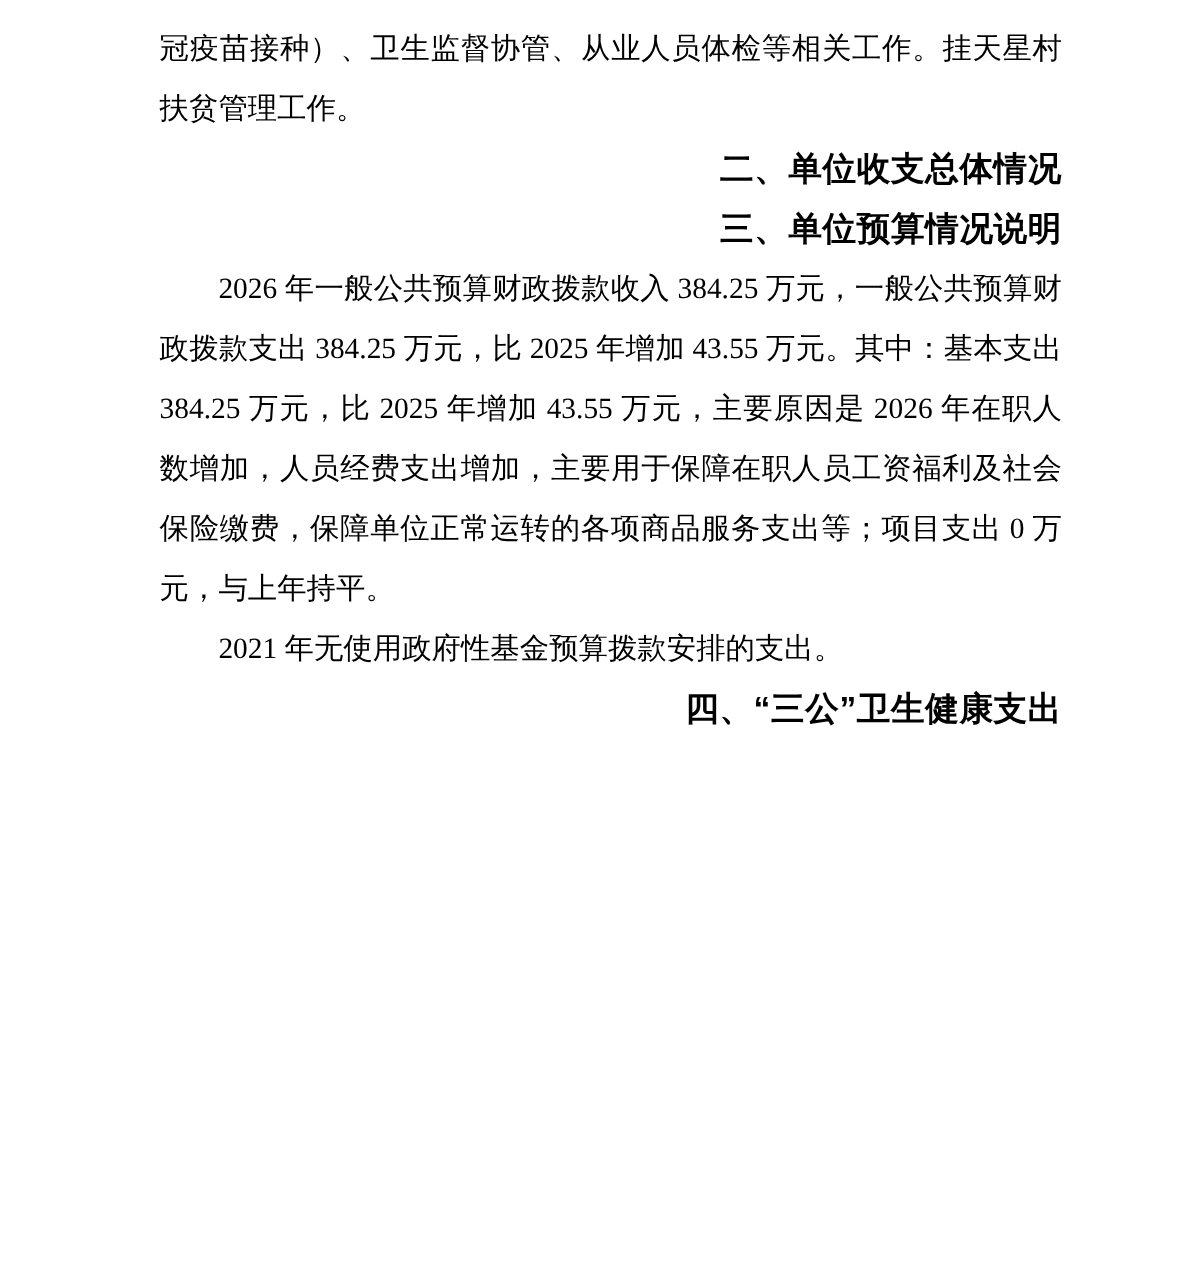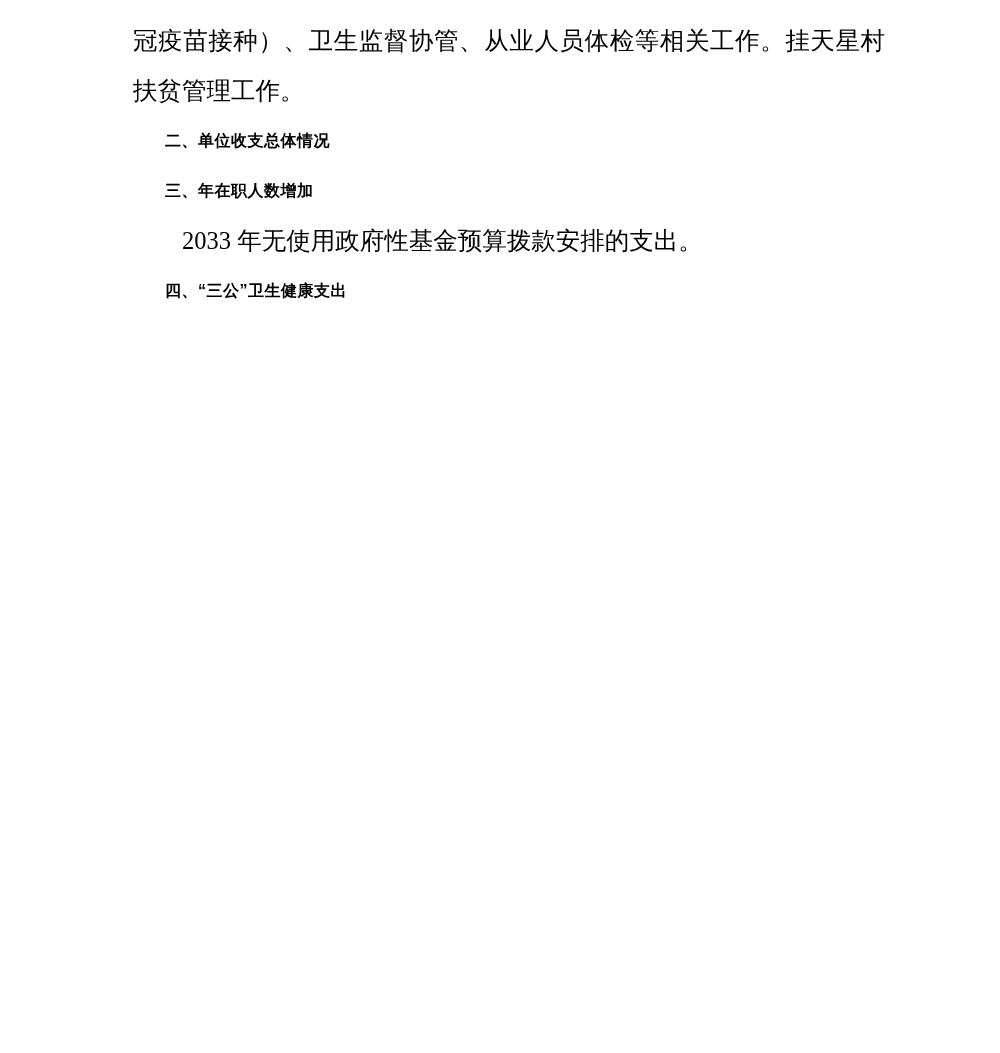--- a/index.html
+++ b/index.html
@@ -33,41 +33,42 @@
     text-indent: 2em;
     word-break: break-all;
   }
   .para.continuation {
     text-indent: 0;
   }
   .heading {
     margin: 0;
     font-family: "Liberation Sans", "DejaVu Sans", sans-serif;
     font-weight: 700;
-    font-size: 16px;
+    font-size: 28px;
     line-height: 50px;
     color: #000000;
     text-indent: 2em;
     letter-spacing: 0.5px;
-    text-align: left;
+    text-align: right;
   }
 </style>
 </head>
 <body>
 
 <div class="page">
   <div class="content">
 
     <p class="para continuation">冠疫苗接种）、卫生监督协管、从业人员体检等相关工作。挂天星村扶贫管理工作。</p>
 
     <h2 class="heading">二、单位收支总体情况</h2>
 
 
 
-    <h2 class="heading">三、年在职人数增加</h2>
+    <h2 class="heading">三、单位预算情况说明</h2>
 
+    <p class="para">2026 年一般公共预算财政拨款收入 384.25 万元，一般公共预算财政拨款支出 384.25 万元，比 2025 年增加 43.55 万元。其中：基本支出 384.25 万元，比 2025 年增加 43.55 万元，主要原因是 2026 年在职人数增加，人员经费支出增加，主要用于保障在职人员工资福利及社会保险缴费，保障单位正常运转的各项商品服务支出等；项目支出 0 万元，与上年持平。</p>
 
-    <p class="para">2033 年无使用政府性基金预算拨款安排的支出。</p>
+    <p class="para">2021 年无使用政府性基金预算拨款安排的支出。</p>
 
     <h2 class="heading">四、“三公”卫生健康支出</h2>
 
   </div>
 </div>
 
 </body></html>

